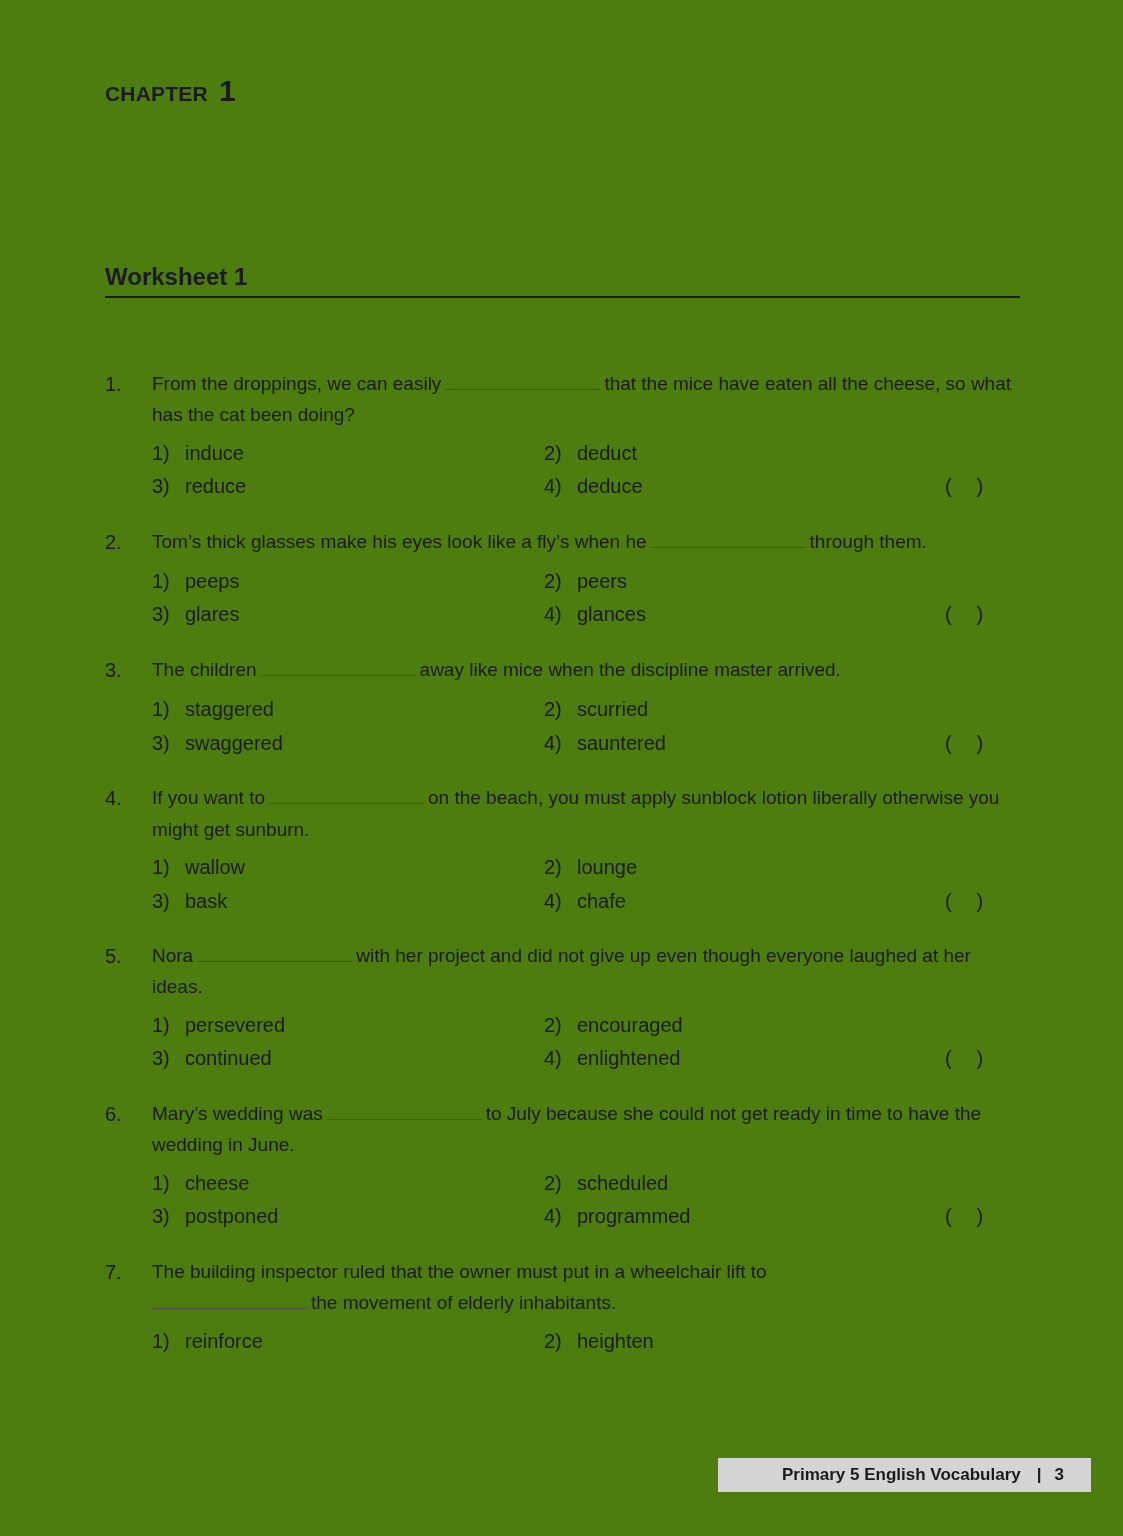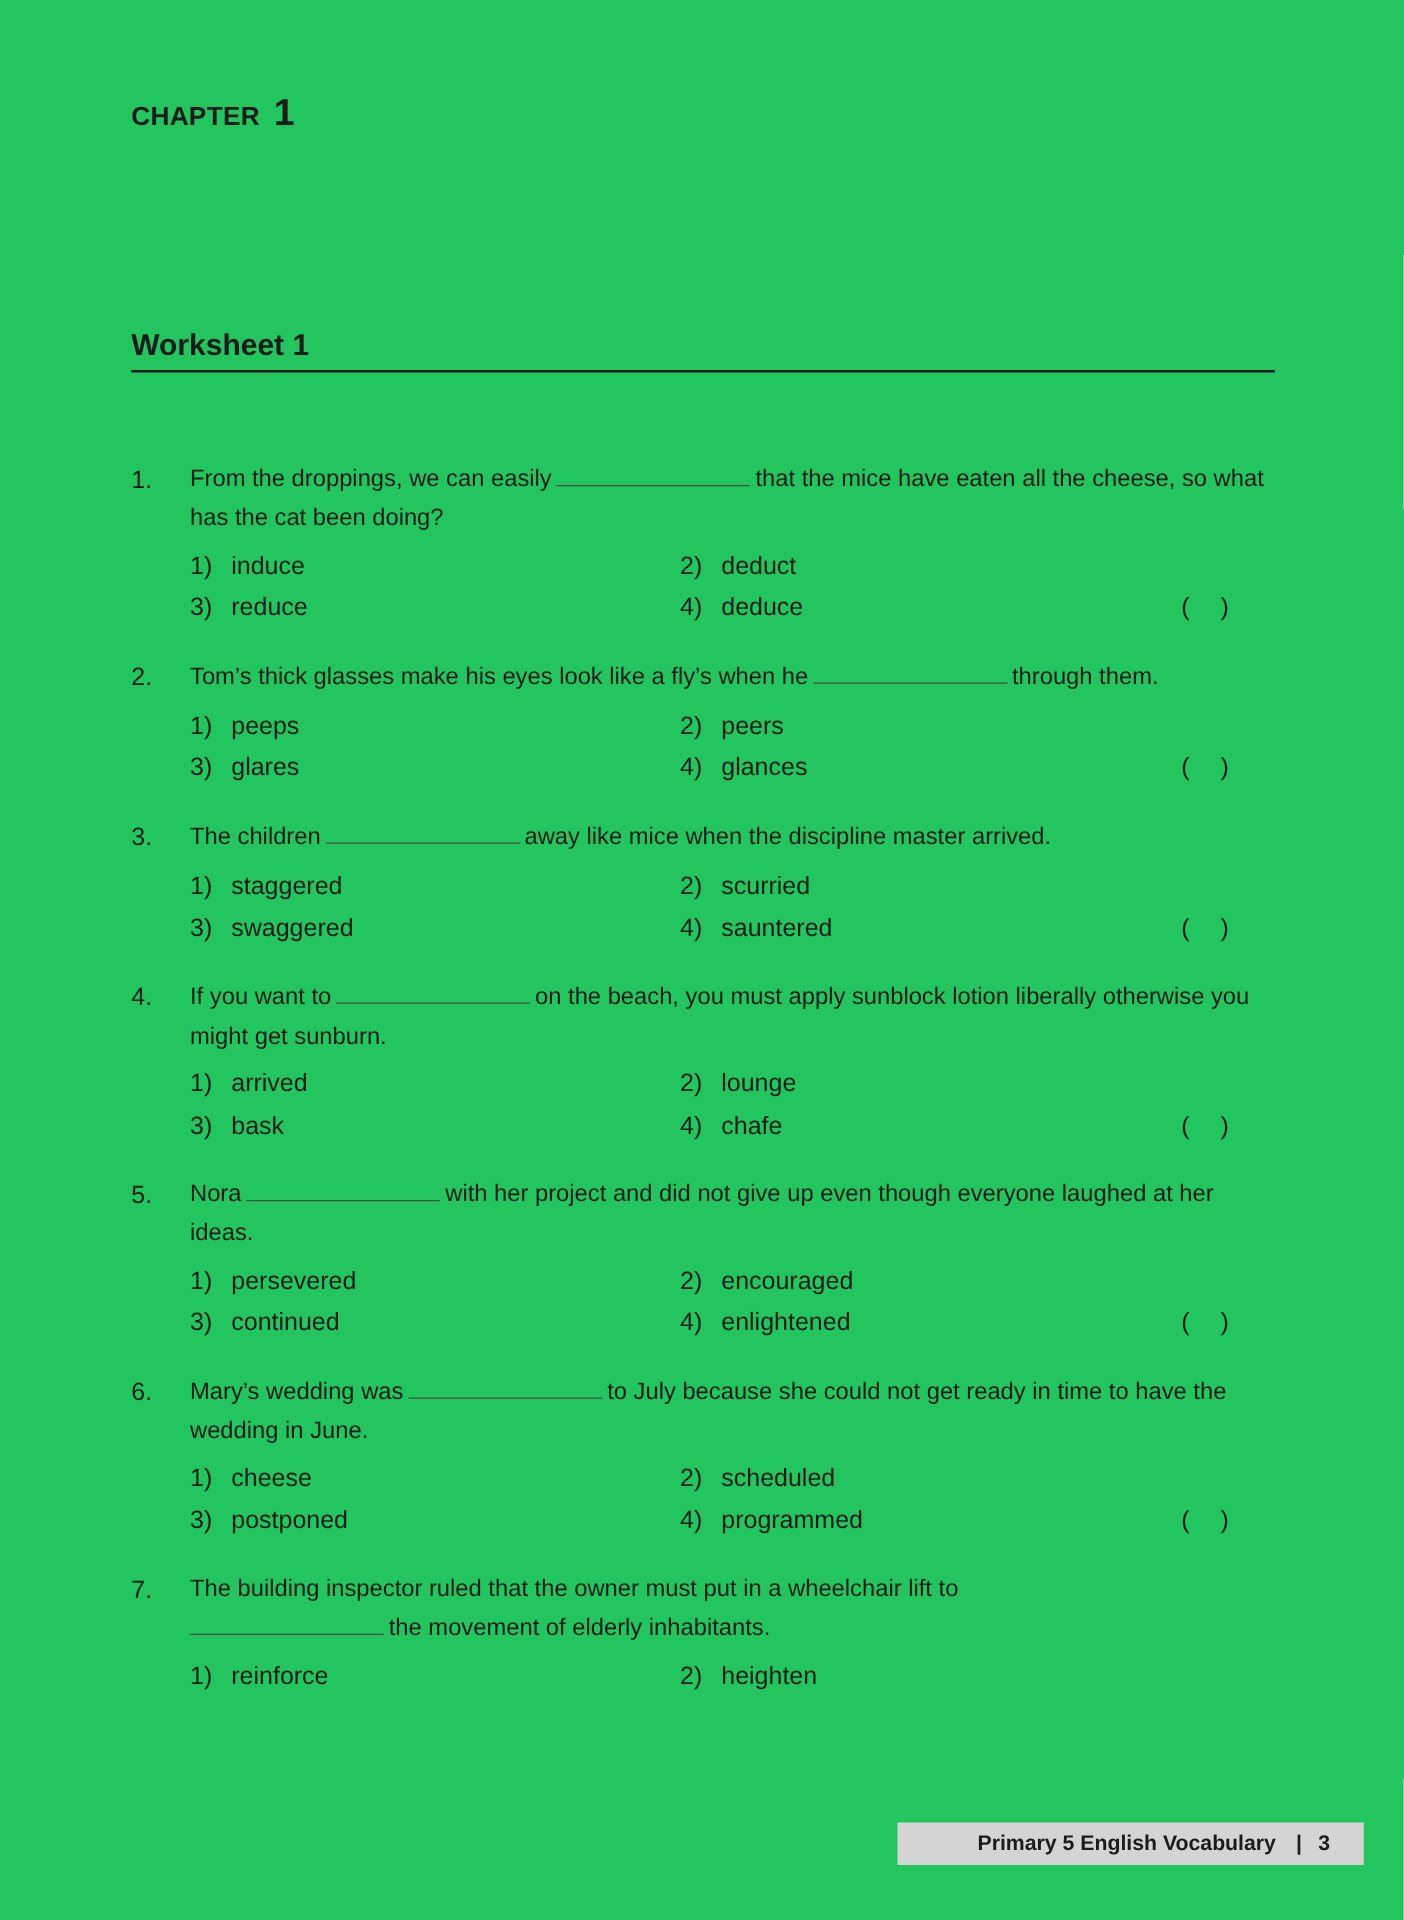--- a/index.html
+++ b/index.html
@@ -10,21 +10,21 @@
   }
   body {
     font-family: "Liberation Sans", sans-serif;
     color: #1b1b1b;
   }
   .page {
     position: relative;
     width: 1123px;
     height: 1536px;
     margin: 0 auto;
-    background: #22c55e;
+    background: #4d7c0f;
     overflow: hidden;
   }
 
   
   .chapter-header {
     position: absolute;
     left: 105px;
     top: 74px;
     display: flex;
     align-items: center;
@@ -321,21 +321,21 @@
       </div>
       <div class="question">
         <div class="q-row">
           <div class="q-num">4.</div>
           <div class="q-stem"><span>If you want to</span><span class="blank blank-w"></span><span>on the beach, you must apply sunblock lotion liberally otherwise you might get sunburn.</span></div>
         </div>
         <div class="options">
           <div class="opt-row">
             <div class="opt opt-col1">
               <span class="opt-mark">1)</span>
-              <span class="opt-text">arrived</span>
+              <span class="opt-text">wallow</span>
             </div>
             <div class="opt opt-col2">
               <span class="opt-mark">2)</span>
               <span class="opt-text">lounge</span>
             </div>
           </div>
           <div class="opt-row">
             <div class="opt opt-col1">
               <span class="opt-mark">3)</span>
               <span class="opt-text">bask</span>

